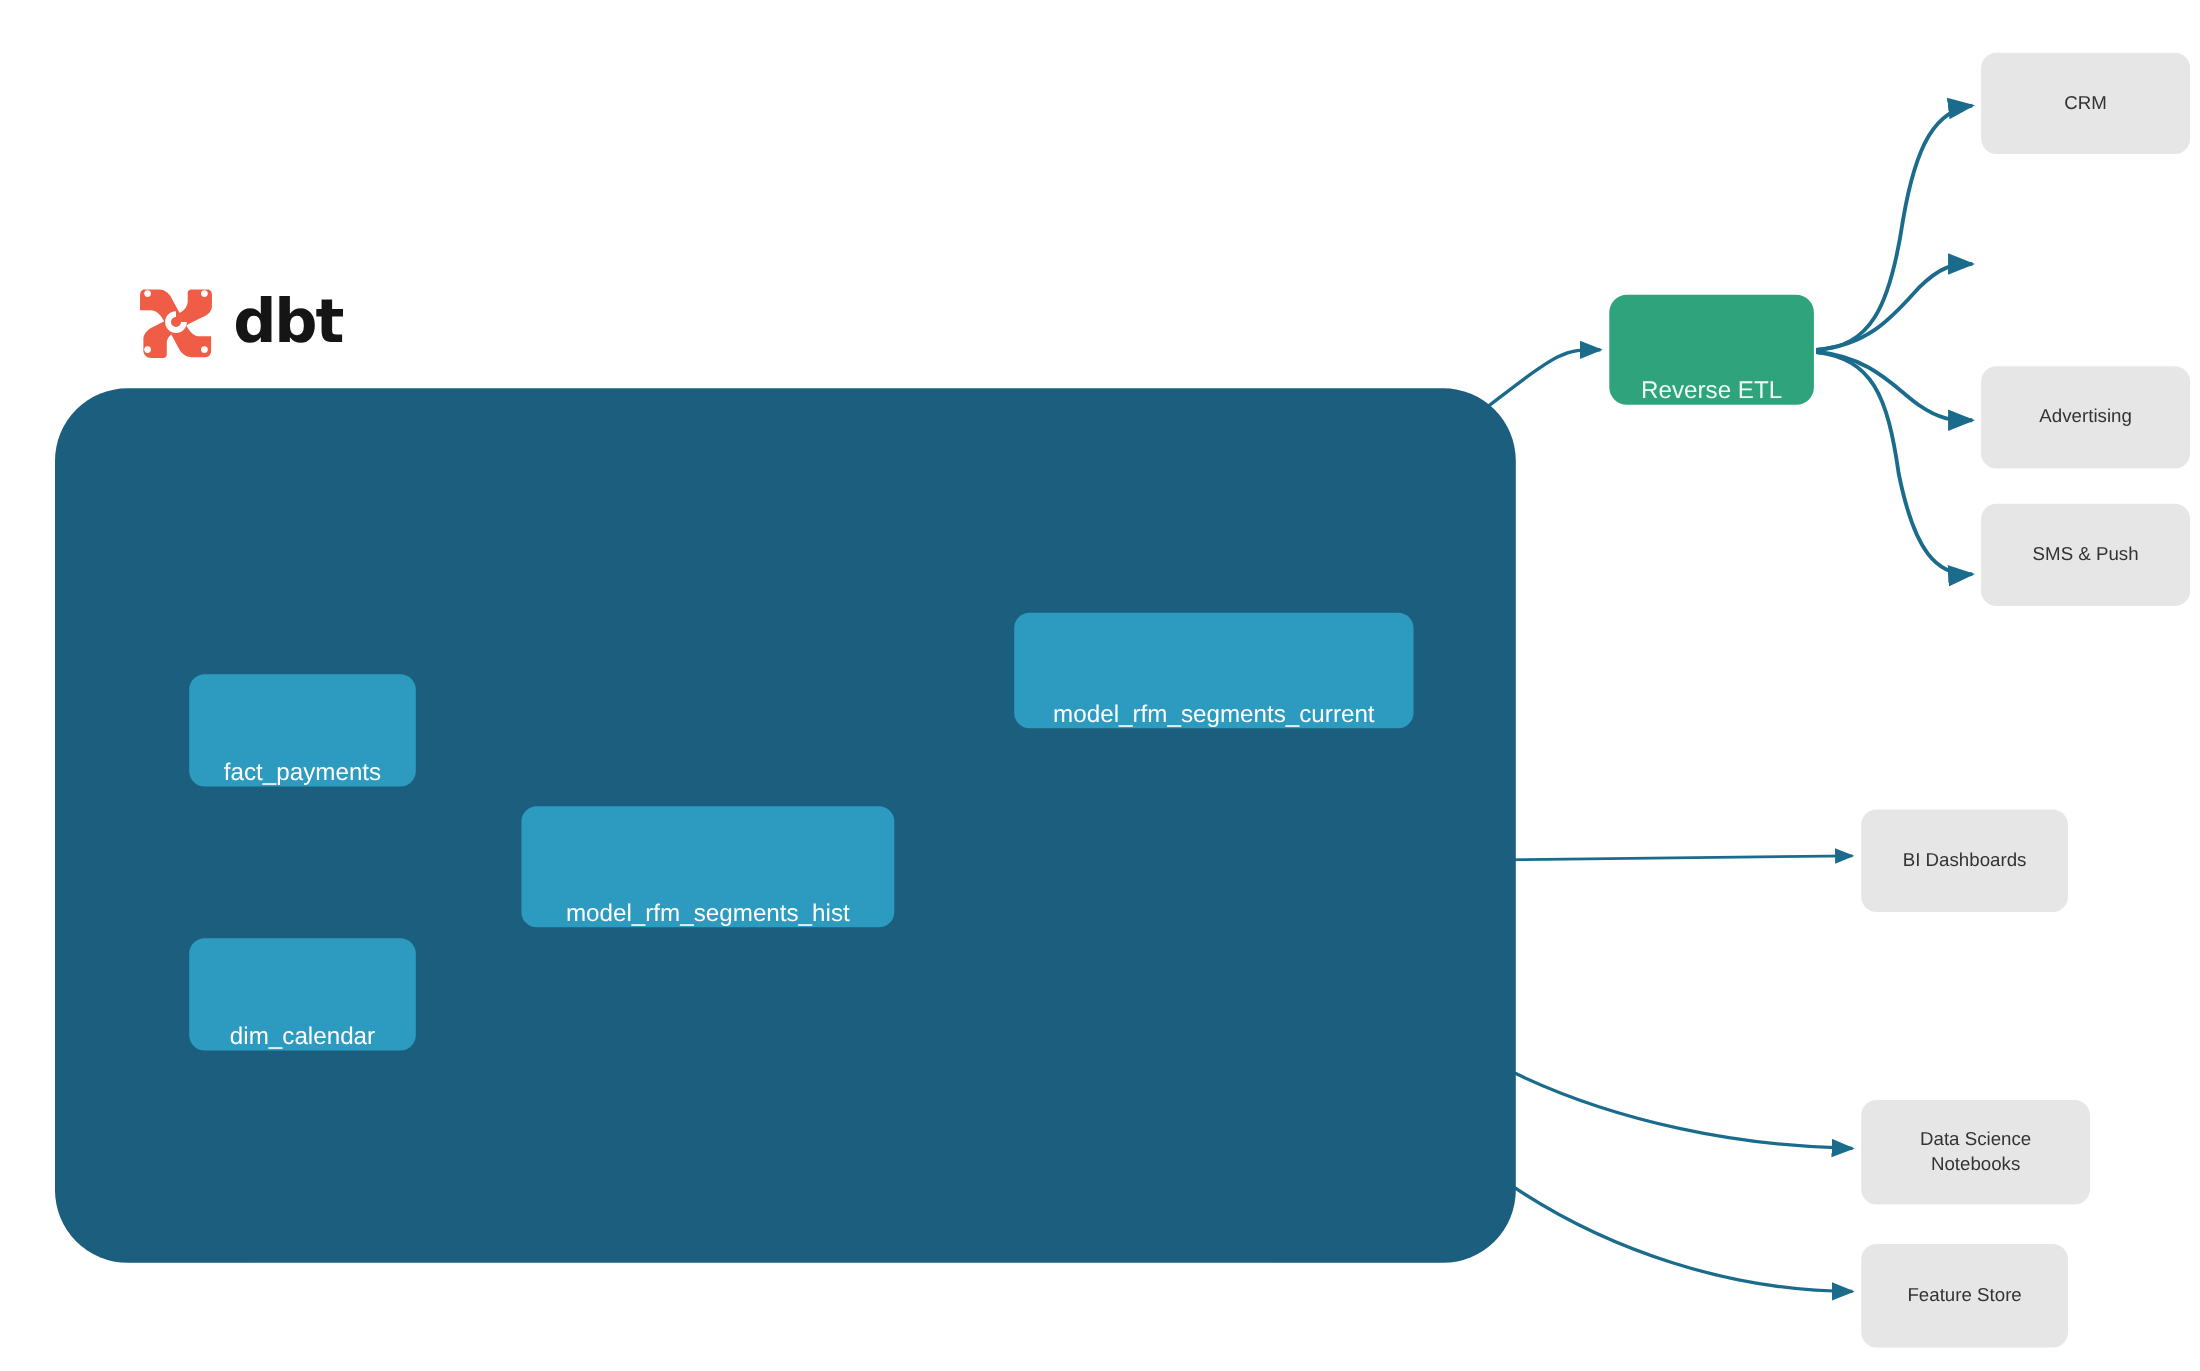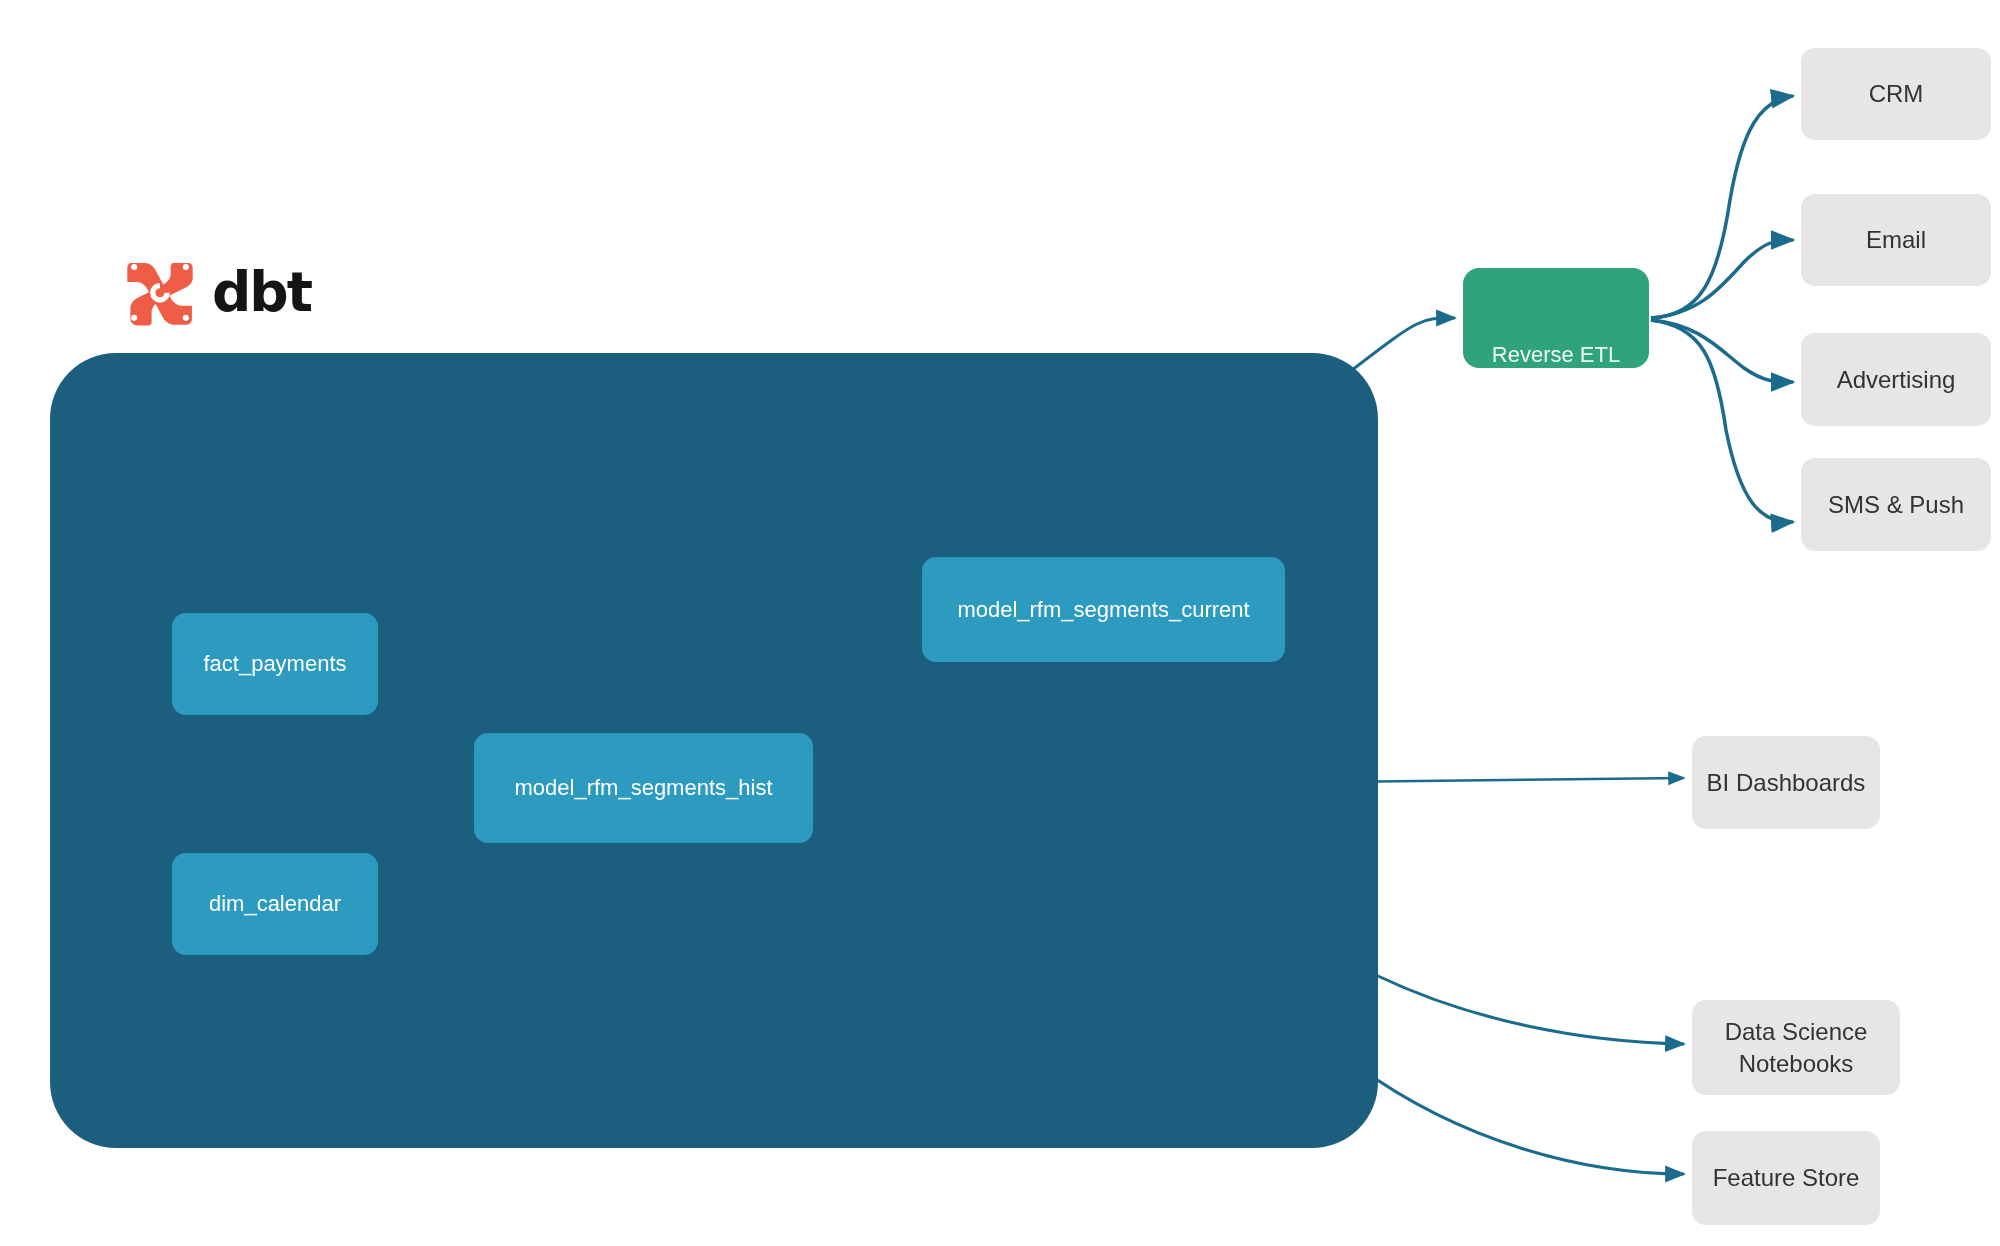--- a/index.html
+++ b/index.html
@@ -68,31 +68,32 @@
     align-items: center;
     justify-content: center;
     text-align: center;
     color: #ffffff;
     border-radius: 14px;
   }
   .node-model {
     background: #2C9BBF;
     font-size: 22px;
     padding: 0 27px;
+    align-items: flex-end;
   }
   .node-reverse-etl {
     background: #2FA37C;
     font-size: 22px;
     border-radius: 16px;
     color: #eefaf4;
   }
   .node-ext {
     background: #E6E6E6;
     color: #333333;
-    font-size: 24px;
+    font-size: 17px;
     border-radius: 14px;
     line-height: 1.3;
   }
 
   .n-fact-payments   { left: 172px; top: 613px; width: 206px; height: 102px; }
   .n-dim-calendar    { left: 172px; top: 853px; width: 206px; height: 102px; }
   .n-hist            { left: 474px; top: 733px; width: 339px; height: 110px; }
   .n-current         { left: 922px; top: 557px; width: 363px; height: 105px; }
   .n-reverse-etl     { left: 1463px; top: 268px; width: 186px; height: 100px; align-items: flex-end; }
 
@@ -179,23 +180,20 @@
   </div>
 
   <div class="node node-reverse-etl n-reverse-etl">
     <span>Reverse ETL</span>
   </div>
 
   <div class="node node-ext n-crm">
     <span>CRM</span>
   </div>
 
-  <div class="node node-ext n-email">
-    <span>Email</span>
-  </div>
 
   <div class="node node-ext n-advertising">
     <span>Advertising</span>
   </div>
 
   <div class="node node-ext n-sms">
     <span>SMS &amp; Push</span>
   </div>
 
   <div class="node node-ext n-bi">

